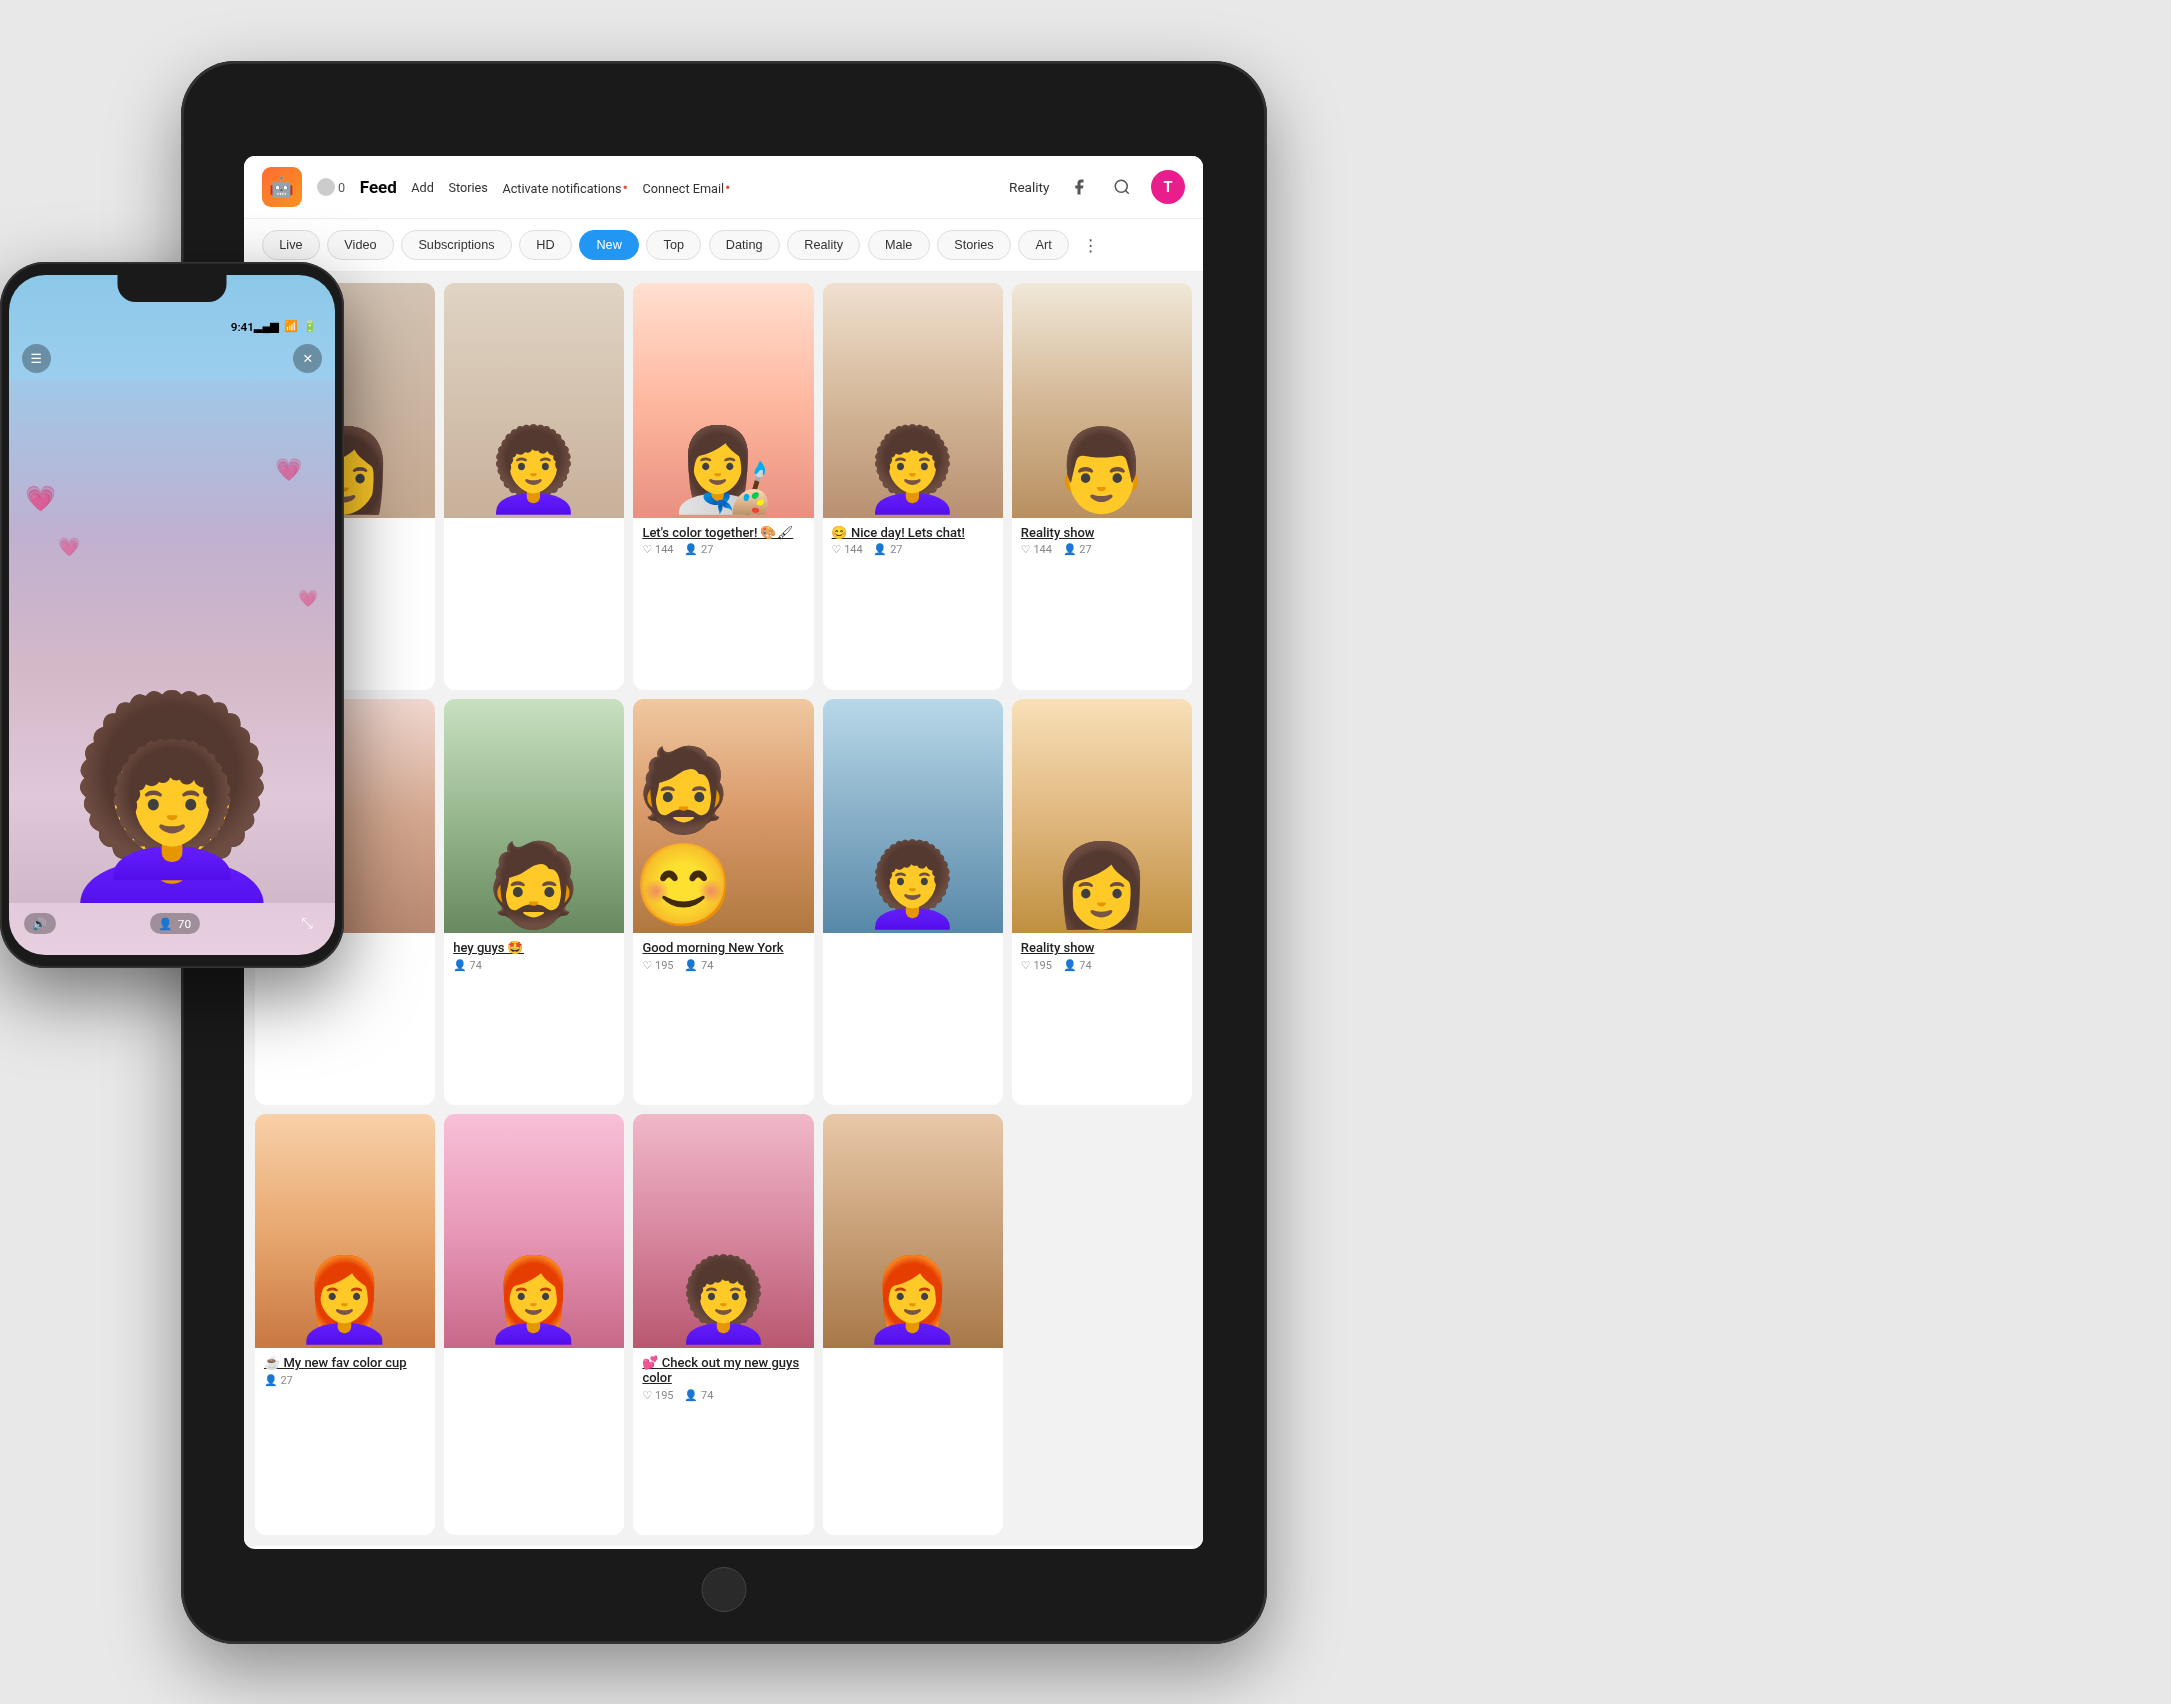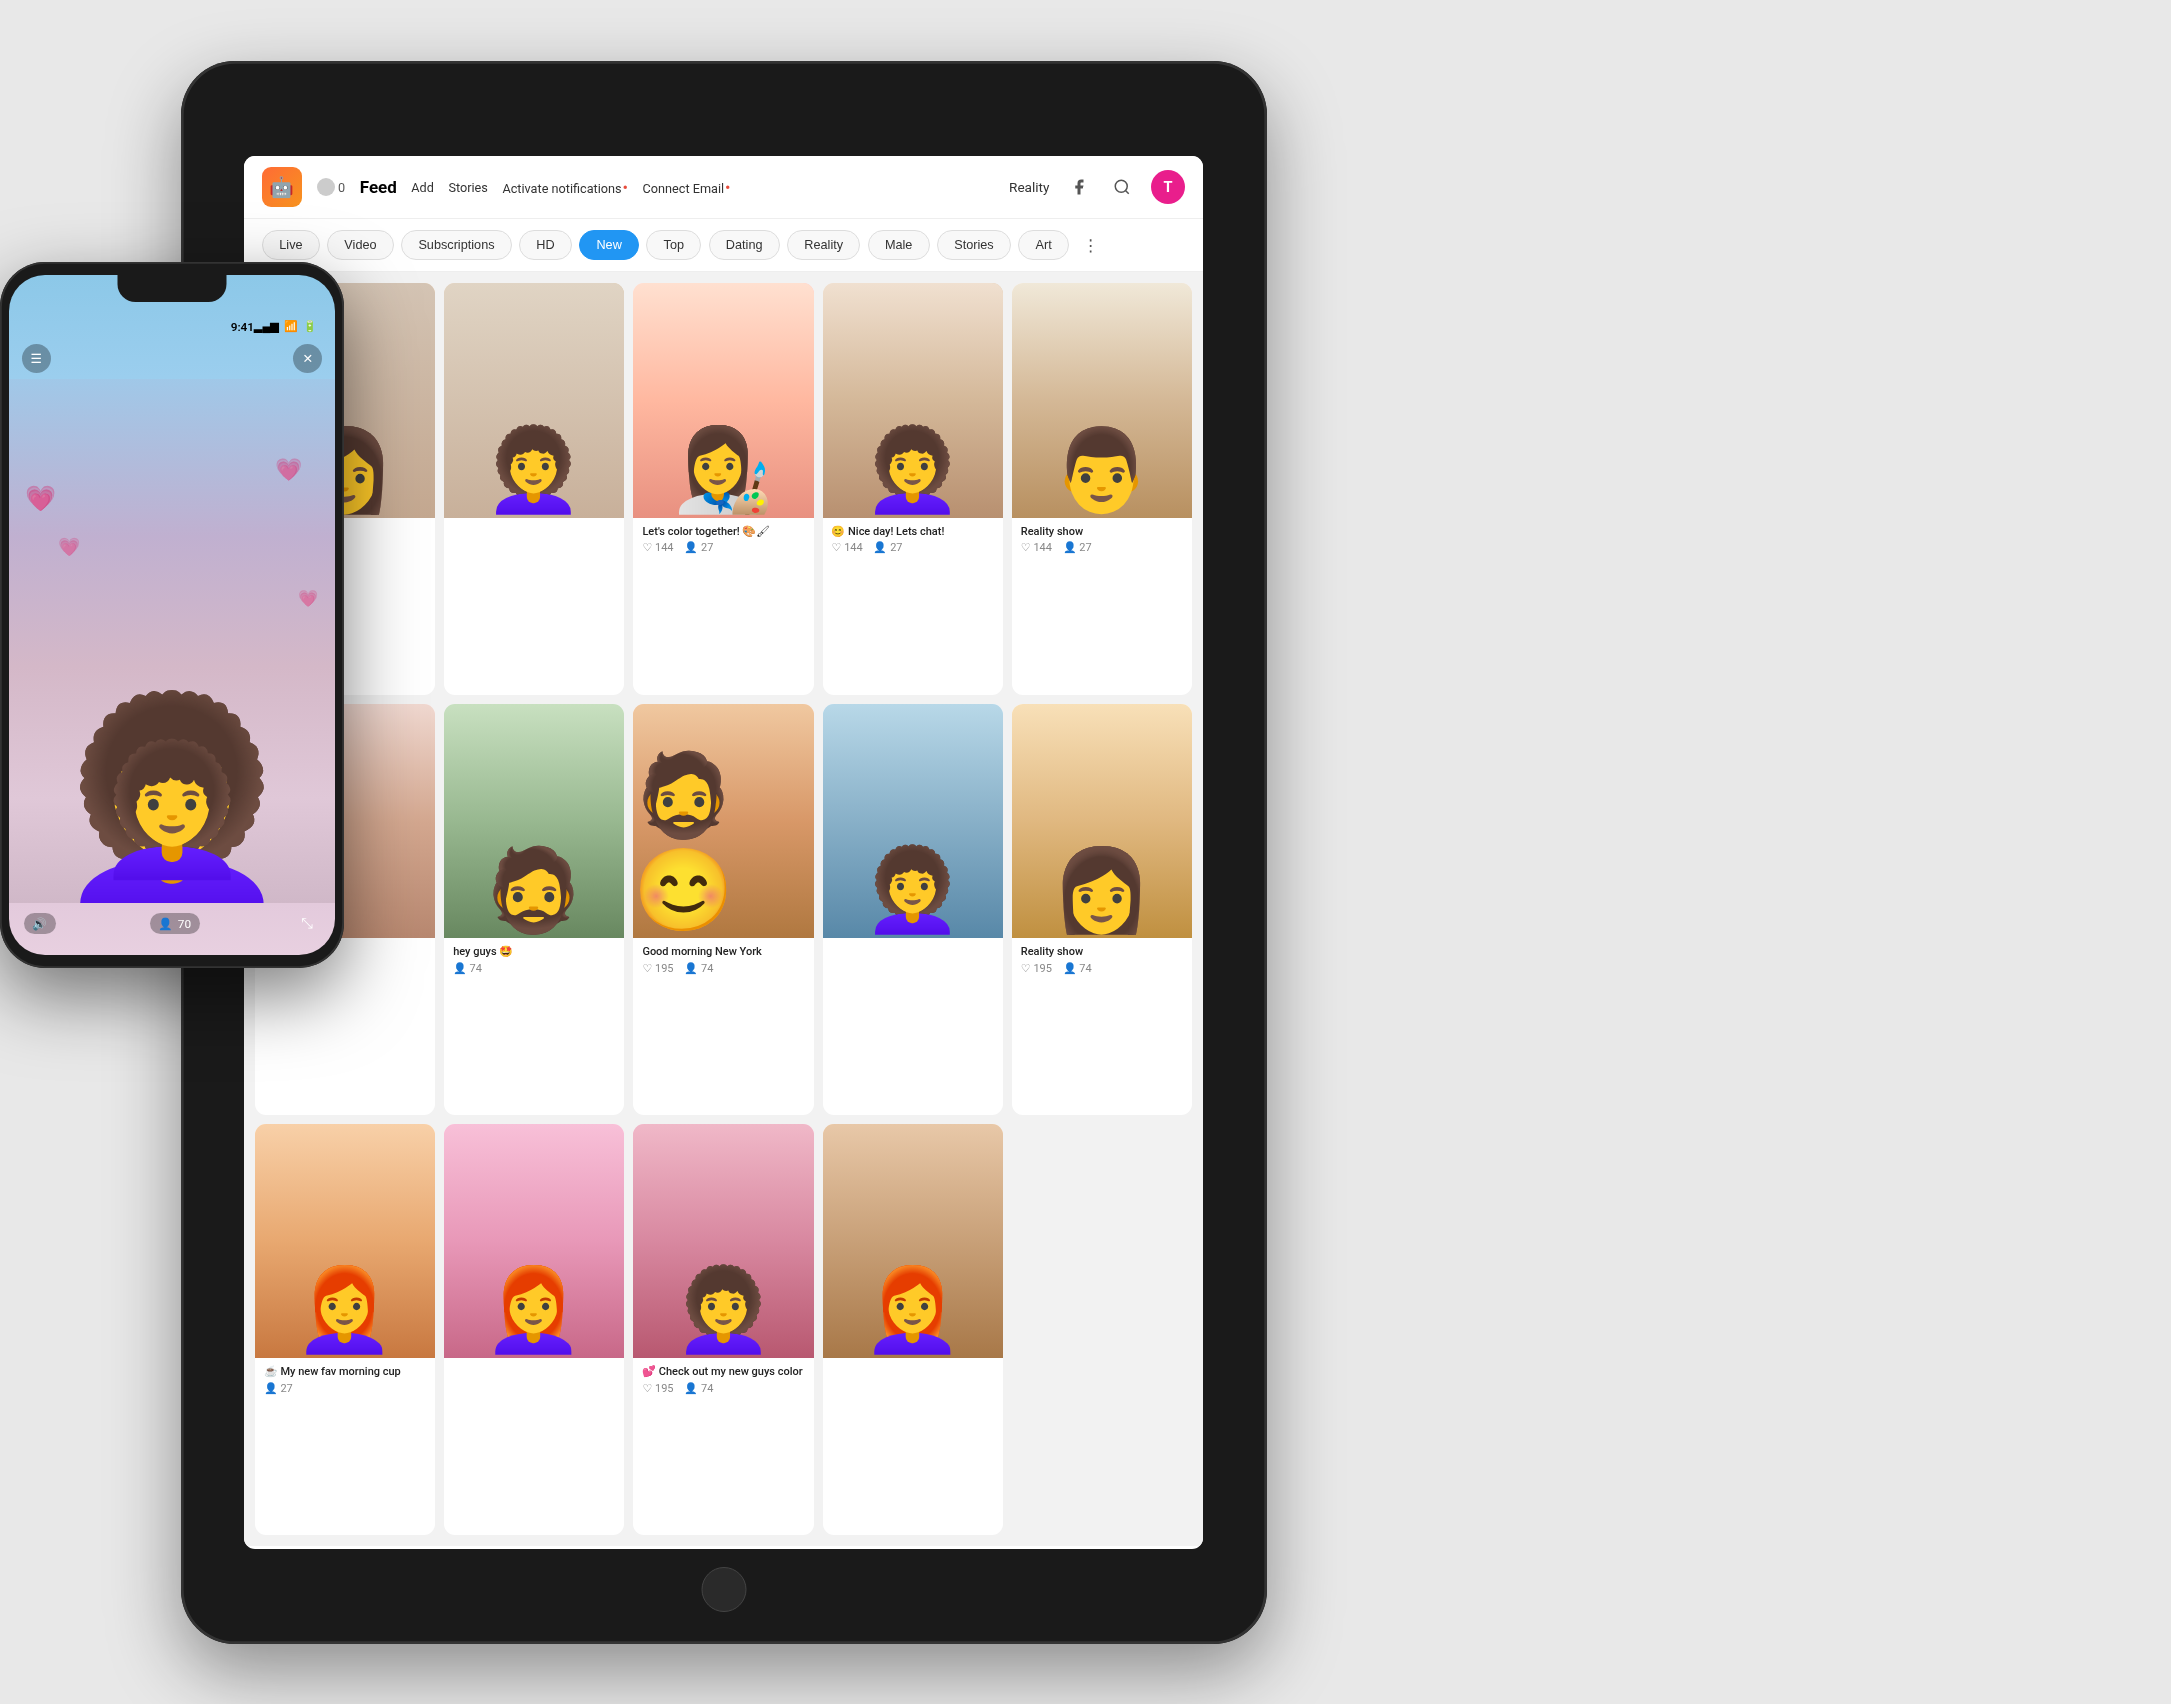--- a/index.html
+++ b/index.html
@@ -193,24 +193,25 @@
       inset: 0;
       display: flex;
       align-items: center;
       justify-content: center;
       font-size: 54px;
     }
     .card-info {
       padding: 7.2px 9px;
     }
     .card-title {
-      font-size: 11px;
+      font-size: 13px;
       color: #222;
       font-weight: 500;
       margin-bottom: 3.6px;
+      text-decoration: underline;
     }
     .card-meta {
       display: flex;
       gap: 11px;
       font-size: 11px;
       color: #888;
     }
     .card-meta span { display: flex; align-items: center; gap: 2.7px; }
 
     
@@ -512,21 +513,21 @@
         </div>
       </div>
 
       <div class="card">
         <div class="card-img-placeholder" style="background: linear-gradient(180deg,#ffe8d0,#ffb888,#e89058);">
           <div class="face" style="position:absolute;inset:0;display:flex;align-items:flex-end;justify-content:center;background: linear-gradient(180deg,#f8d0a8,#e8a870,#c87840);">
             <span style="font-size:81px;">👩‍🦰</span>
           </div>
         </div>
         <div class="card-info">
-          <div class="card-title">☕ My new fav morning cup</div>
+          <div class="card-title">☕ My new fav color cup</div>
           <div class="card-meta">
             <span>👤 27</span>
           </div>
         </div>
       </div>
 
       <div class="card">
         <div class="card-img-placeholder" style="background: linear-gradient(180deg,#ffd8e8,#ffb0c8,#e880a0);">
           <div class="face" style="position:absolute;inset:0;display:flex;align-items:flex-end;justify-content:center;background: linear-gradient(180deg,#f8c0d8,#e898b8,#c86888);">
             <span style="font-size:81px;">👩‍🦰</span>

